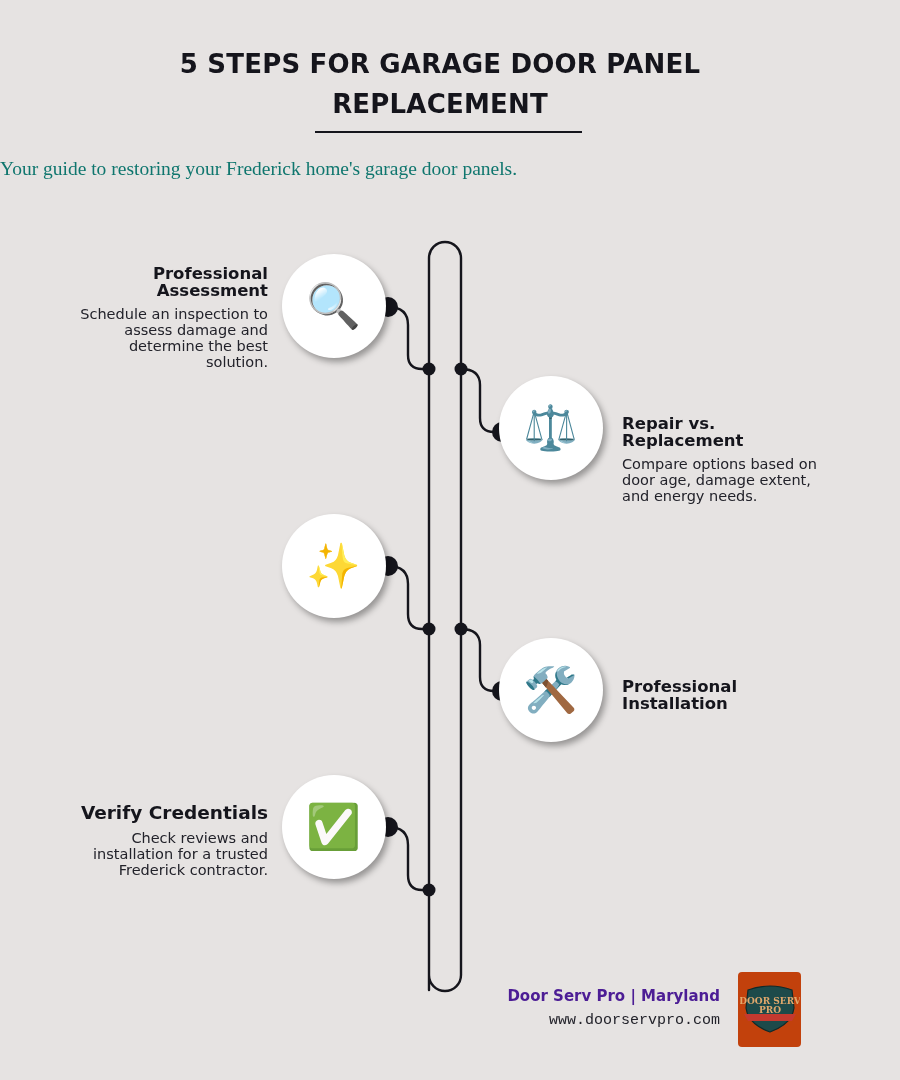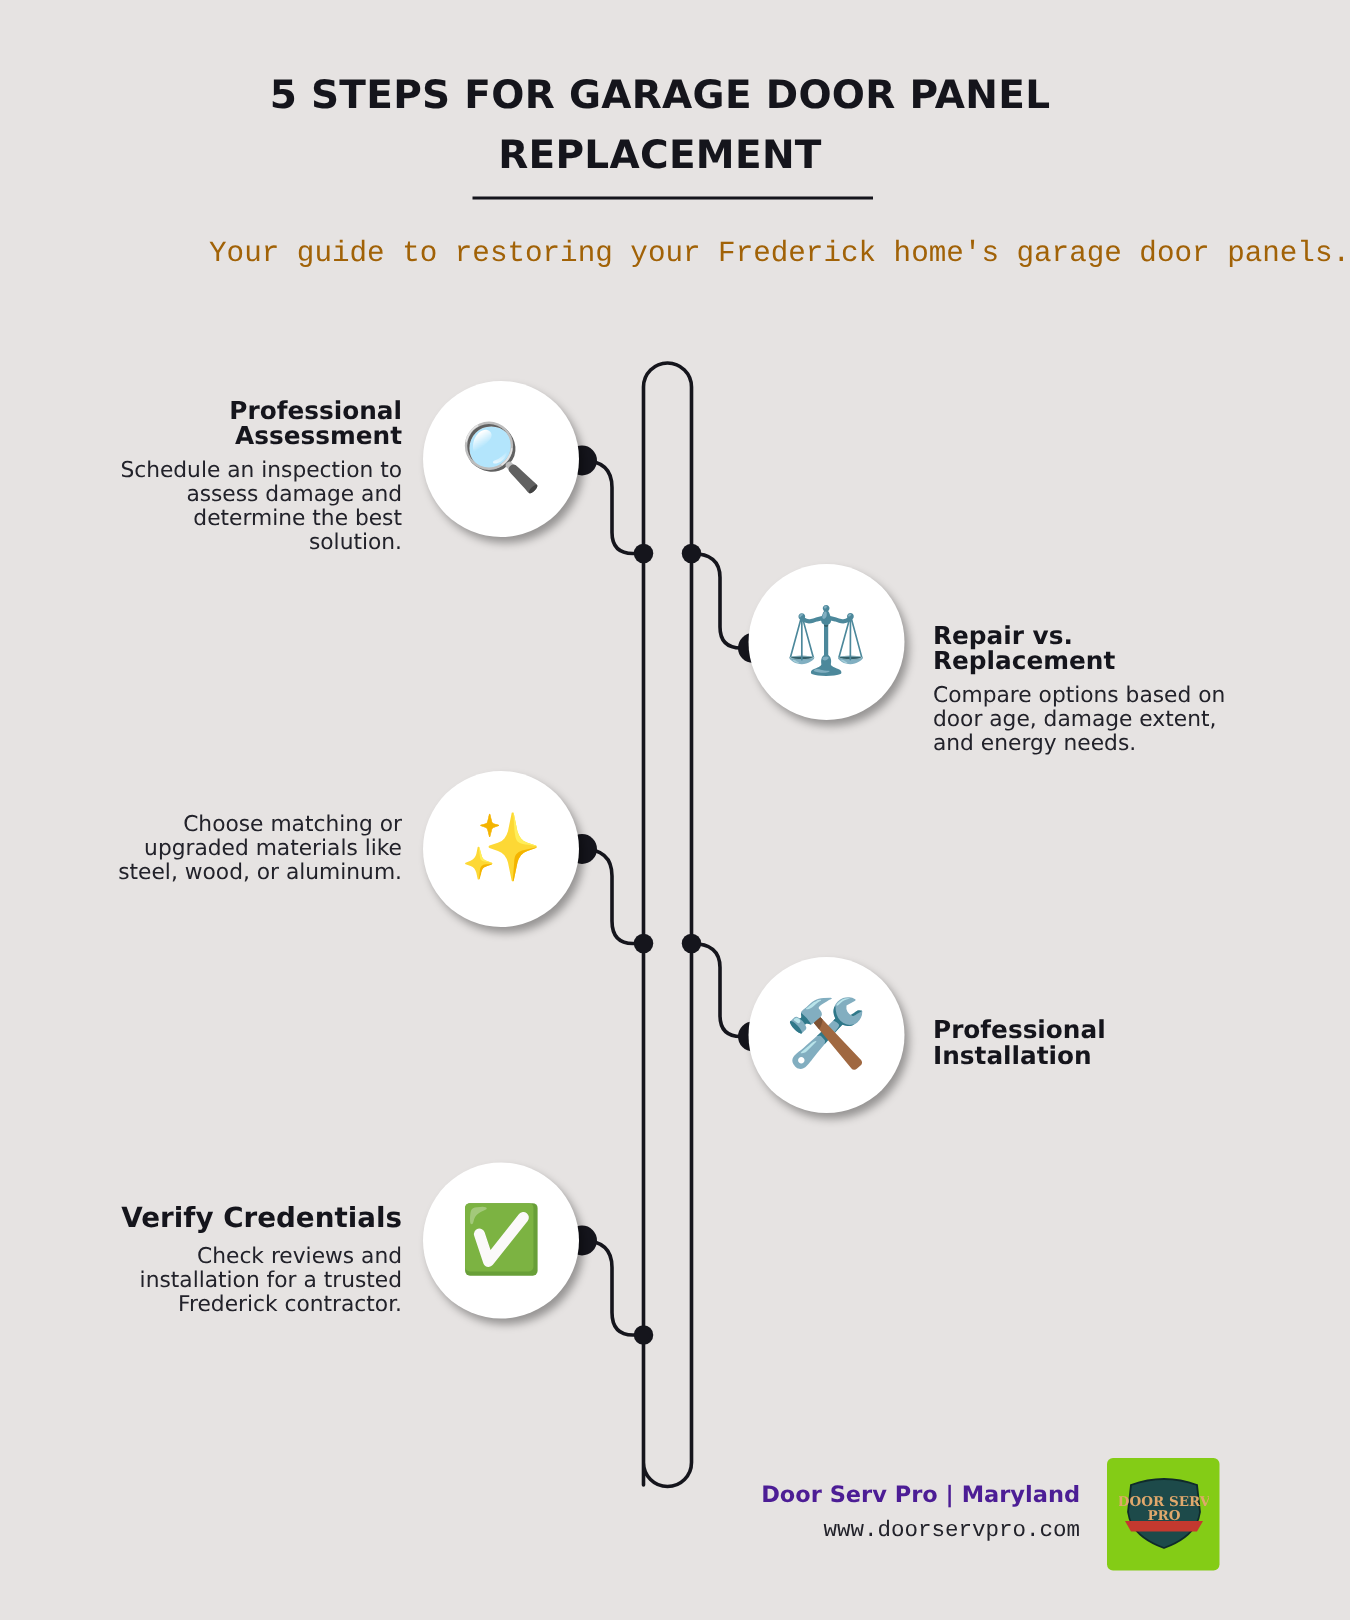--- a/index.html
+++ b/index.html
@@ -34,24 +34,24 @@
       top: 131px;
       width: 267px;
       height: 2px;
       background: #15151c;
     }
     .subtitle {
       position: absolute;
       left: 0;
       top: 158px;
       width: 900px;
-      text-align: right;
-      font-family: Liberation Mono, monospace;
+      text-align: left;
+      font-family: Liberation Serif, serif;
       font-size: 19.5px;
-      color: #a16207;
+      color: #0f766e;
     }
     svg.connectors {
       position: absolute;
       left: 0;
       top: 0;
       width: 900px;
       height: 1080px;
     }
     .icon-circle {
       position: absolute;
@@ -106,23 +106,23 @@
       top: 1012px;
       text-align: right;
       font-family: Liberation Mono, monospace;
       font-size: 15px;
       color: #22222a;
     }
     .logo-box {
       position: absolute;
       left: 738px;
       top: 972px;
-      width: 75px;
+      width: 63px;
       height: 75px;
-      background: #84cc16;
+      background: #c2410c;
       border-radius: 4px;
       display: flex;
       align-items: center;
       justify-content: center;
     }
   </style>
 </head>
 <body>
 
 <div class="title">
@@ -191,25 +191,20 @@
     <div>Compare options based on</div>
     <div>door age, damage extent,</div>
     <div>and energy needs.</div>
   </div>
 </div>
 
 <div class="icon-circle" style="left:282px; top:514px;">
   <span>✨</span>
 </div>
 <div class="step-text left" style="left:28px; top:542px;">
-  <div class="step-desc">
-    <div>Choose matching or</div>
-    <div>upgraded materials like</div>
-    <div>steel, wood, or aluminum.</div>
-  </div>
 </div>
 
 <div class="icon-circle" style="left:499px; top:638px;">
   <span>🛠️</span>
 </div>
 <div class="step-text right" style="left:622px; top:650px;">
   <div class="step-title">
     <div>Professional</div>
     <div>Installation</div>
   </div>

